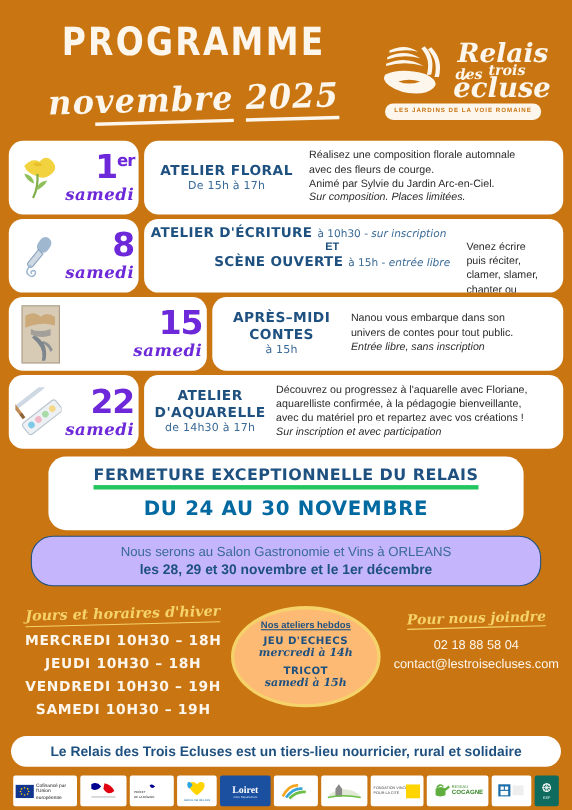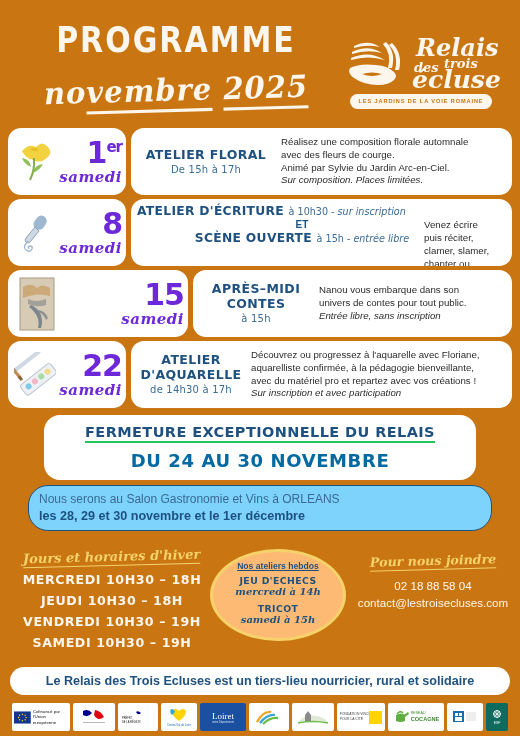--- a/index.html
+++ b/index.html
@@ -86,30 +86,30 @@
   .r3 .ctitle{width:110px;}
   .r4 .ctitle{width:104px;}
 
   
   .closure{
     margin:7px 44px 0 44px;background:#ffffff;border-radius:16px;
     text-align:center;padding:8px 10px 9px 10px;
   }
   .cl1{
     color:#1f5180;font-size:14.5px;font-weight:bold;letter-spacing:.4px;
-    font-family:"DejaVu Sans", sans-serif;border-bottom:2px solid #22c55e;
+    font-family:"DejaVu Sans", sans-serif;border-bottom:4px solid #22c55e;
     display:inline-block;padding-bottom:1px;
   }
   .cl2{
     color:#0369a1;font-size:18px;font-weight:bold;letter-spacing:.6px;margin-top:7px;
     font-family:"DejaVu Sans", sans-serif;
   }
   .salon{
-    margin:5px 28px 0 28px;background:#7dd3fc;border-radius:20px;border:1.5px solid #1f5180;
-    text-align:left;padding:6px 10px 7px 10px;
+    margin:5px 28px 0 28px;background:#c4b5fd;border-radius:20px;border:1.5px solid #1f5180;
+    text-align:center;padding:6px 10px 7px 10px;
   }
   .s1{color:#3a6a96;font-size:12px;font-family:"Liberation Sans", sans-serif;}
   .s2{color:#1f5180;font-size:12.6px;font-weight:bold;margin-top:3px;font-family:"Liberation Sans", sans-serif;}
 
   
   .info{display:flex;margin-top:16px;height:100px;position:relative;}
   .hours{width:210px;padding-left:14px;box-sizing:border-box;text-align:center;}
   .hd-title{
     color:#f5d26a;font-size:13px;font-weight:bold;font-style:italic;
     font-family:"DejaVu Serif", serif;border-bottom:1.5px solid #f5d26a;
@@ -395,21 +395,21 @@
       </div>
     </div>
     <div class="plogo" style="width:36px;flex-direction:column;">
       <svg width="24" height="16" viewBox="0 0 24 16">
           <path d="M12 14 q-7-5-7-9 q0-3 3.5-3 q2 0 3.5 2 q1.5-2 3.5-2 q3.5 0 3.5 3 q0 4-7 9z" fill="#ffd400"></path>
           <path d="M5 8 q-3-3-1-6 q3 0 4 3z" fill="#2aa7df"></path>
         </svg>
       <div style="font-size:2.8px;color:#1b6ca8;">Centre-Val de Loire</div>
     </div>
     <div class="plogo" style="width:46px;background:#1b4fa0;flex-direction:column;">
-      <div style="font-size:9px;color:#fff;font-weight:normal;font-family:'Liberation Serif',serif;">Loiret</div>
+      <div style="font-size:9px;color:#fff;font-weight:bold;font-family:'Liberation Serif',serif;">Loiret</div>
       <div style="font-size:2.6px;color:#cfe0f5;">notre Département</div>
     </div>
     <div class="plogo" style="width:40px">
       <svg width="30" height="18" viewBox="0 0 30 18">
           <path d="M3 14 q6-11 14-10" stroke="#f5a623" stroke-width="2.4" fill="none"></path>
           <path d="M6 15 q7-9 15-8" stroke="#3aa3d8" stroke-width="2.4" fill="none"></path>
           <path d="M9 16 q7-7 15-6" stroke="#6cbd45" stroke-width="2.4" fill="none"></path>
         </svg>
     </div>
     <div class="plogo" style="width:42px">

